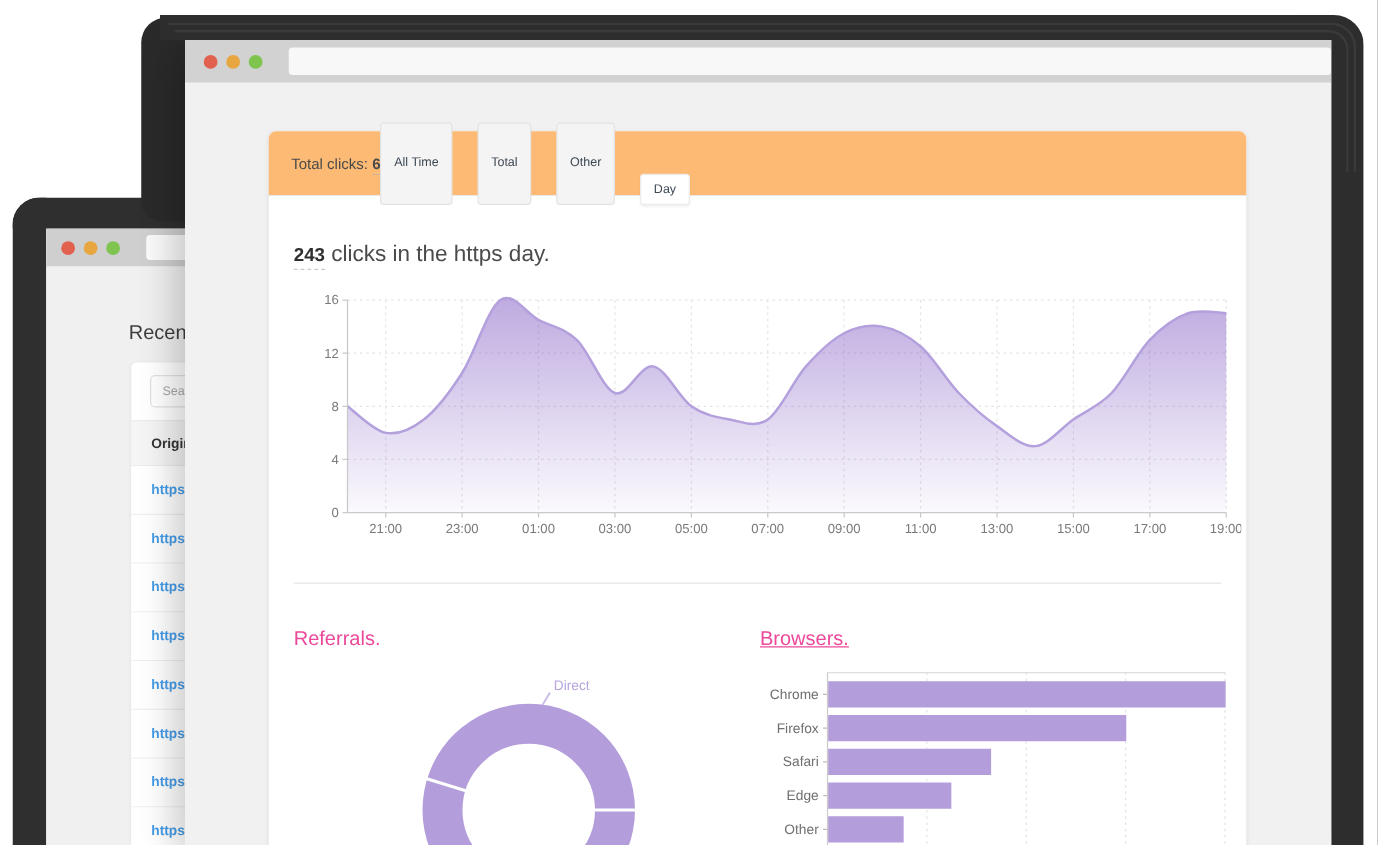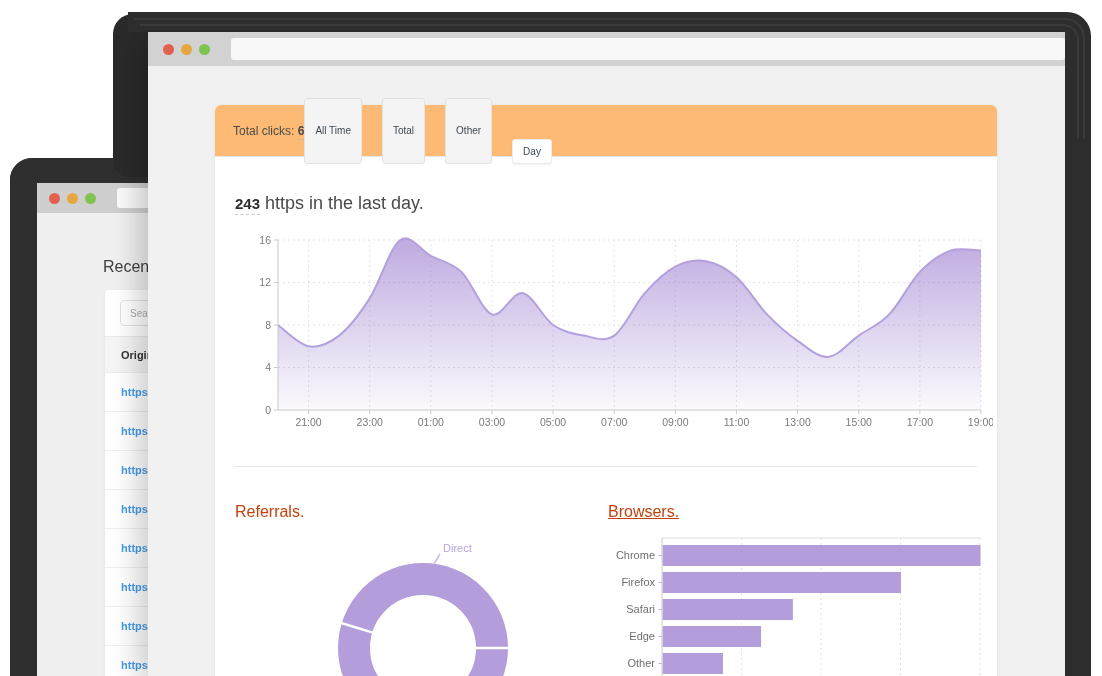--- a/index.html
+++ b/index.html
@@ -61,21 +61,21 @@
   .filters { display:flex; gap:20px; }
   .filter-btn { font-size:10px; color:#3d4852; background:#f4f4f4; border:1px solid #e3e3e3;
     border-radius:3px; padding:6px 10px; cursor:pointer;
     font-family:"Liberation Sans", sans-serif; }
   .filter-btn.active { background:#ffffff; border-color:#ececec;
     box-shadow:0 1px 2px rgba(0,0,0,.06);margin-top:41px; }
   .headline { margin:36px 0 0 20px; font-size:18px; color:#4a4a4a; }
   .headline b { font-size:15px; color:#2f2f2f; border-bottom:1px dashed #c9c9c9;
     padding-bottom:2px; }
   .divider { position:absolute; left:20px; right:20px; top:361px; height:1px; background:#e5e5e5; }
-  .section-title { position:absolute; top:398px; font-size:16px; color:#c2410c; }
+  .section-title { position:absolute; top:398px; font-size:16px; color:#ec4899; }
   #referrals-title { left:20px; }
   #browsers-title { left:393px;text-decoration:underline; }
   svg text { font-family:"Liberation Sans", sans-serif; }
 </style>
 </head>
 <body>
 
 <div class="back-window">
   <div class="bw-toolbar">
     <div class="dot red"></div>
@@ -136,21 +136,21 @@
         </div>
         <div class="filters" id="filters">
             <button class="filter-btn">All Time</button>
             <button class="filter-btn">Total</button>
             <button class="filter-btn">Other</button>
             <button class="filter-btn active">Day</button>
           </div>
       </div>
 
       <div class="headline">
-        <b>243</b><span> https in the last day.</span>
+        <b>243</b><span> clicks in the https day.</span>
       </div>
 
       <svg id="area-chart" class="abs" style="left:18px; top:127px;" width="760" height="196">
           <defs>
             <linearGradient id="agrad" gradientUnits="userSpaceOnUse" x1="0" y1="8" x2="0" y2="178">
               <stop offset="0" stop-color="#7e57c2" stop-opacity="0.5"></stop>
               <stop offset="1" stop-color="#7e57c2" stop-opacity="0.03"></stop>
             </linearGradient>
           </defs>
           <line x1="75.56521739130434" y1="8" x2="75.56521739130434" y2="178" stroke="#e4e4e4" stroke-dasharray="2,3"></line>

